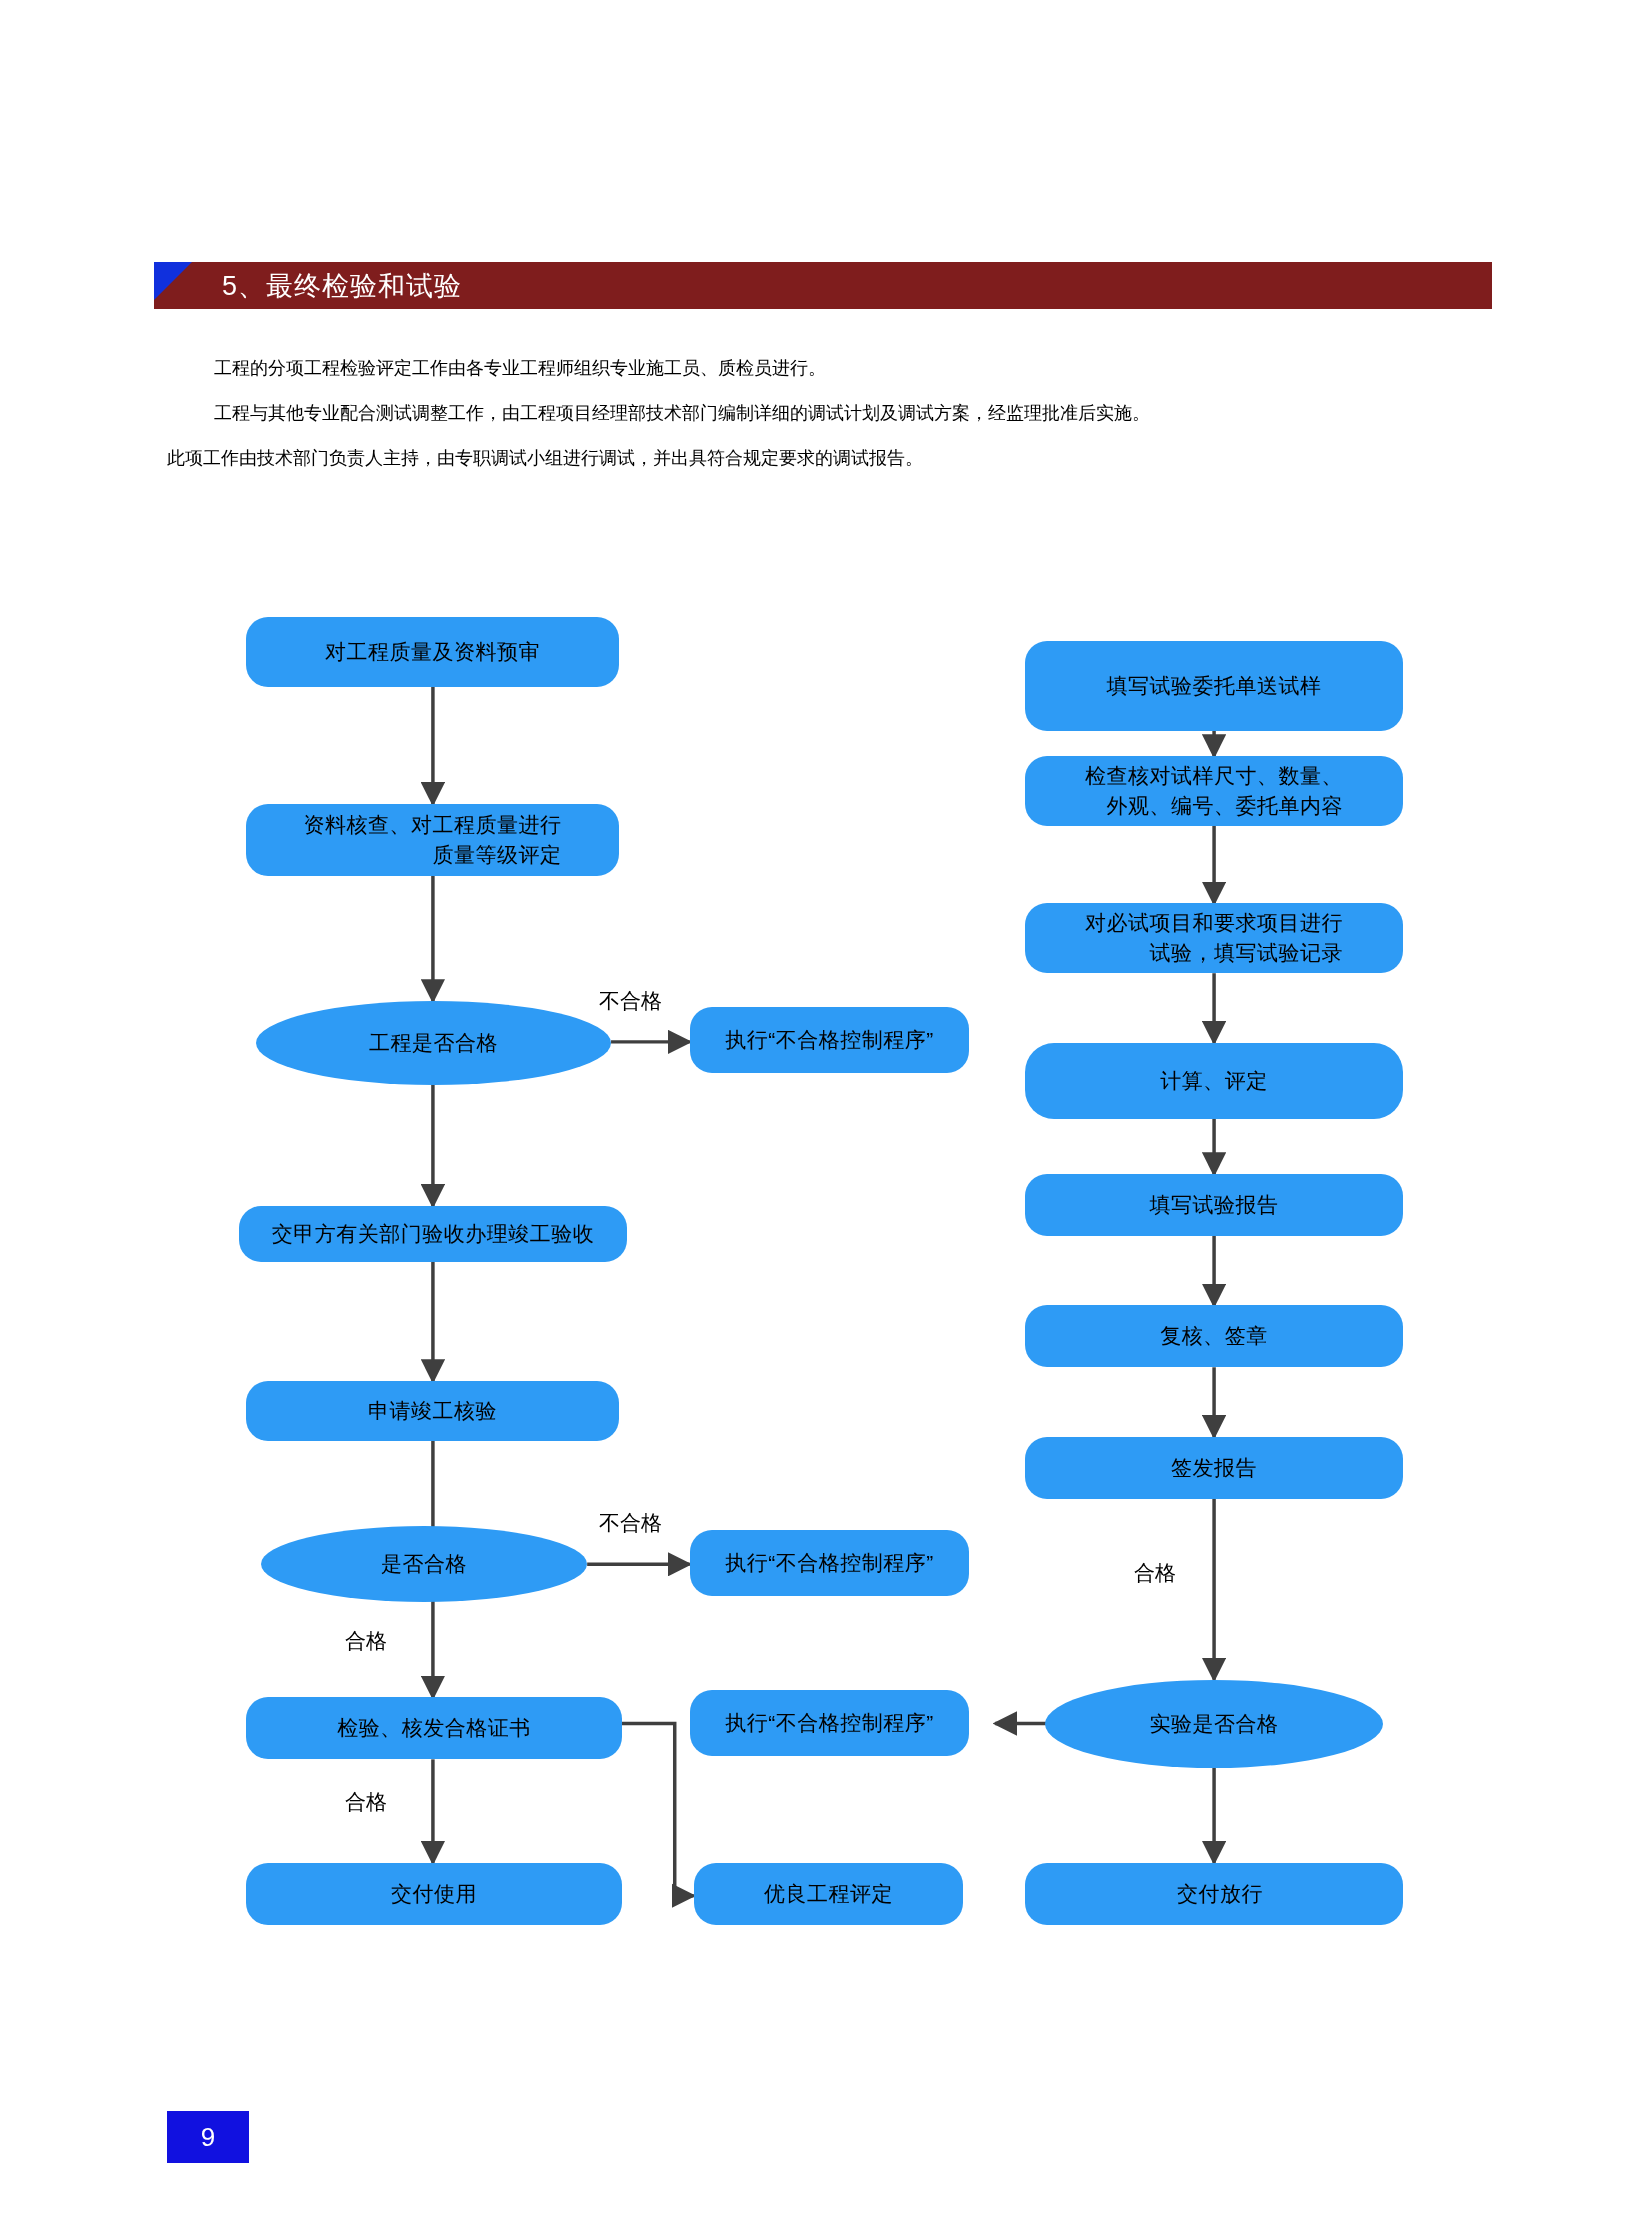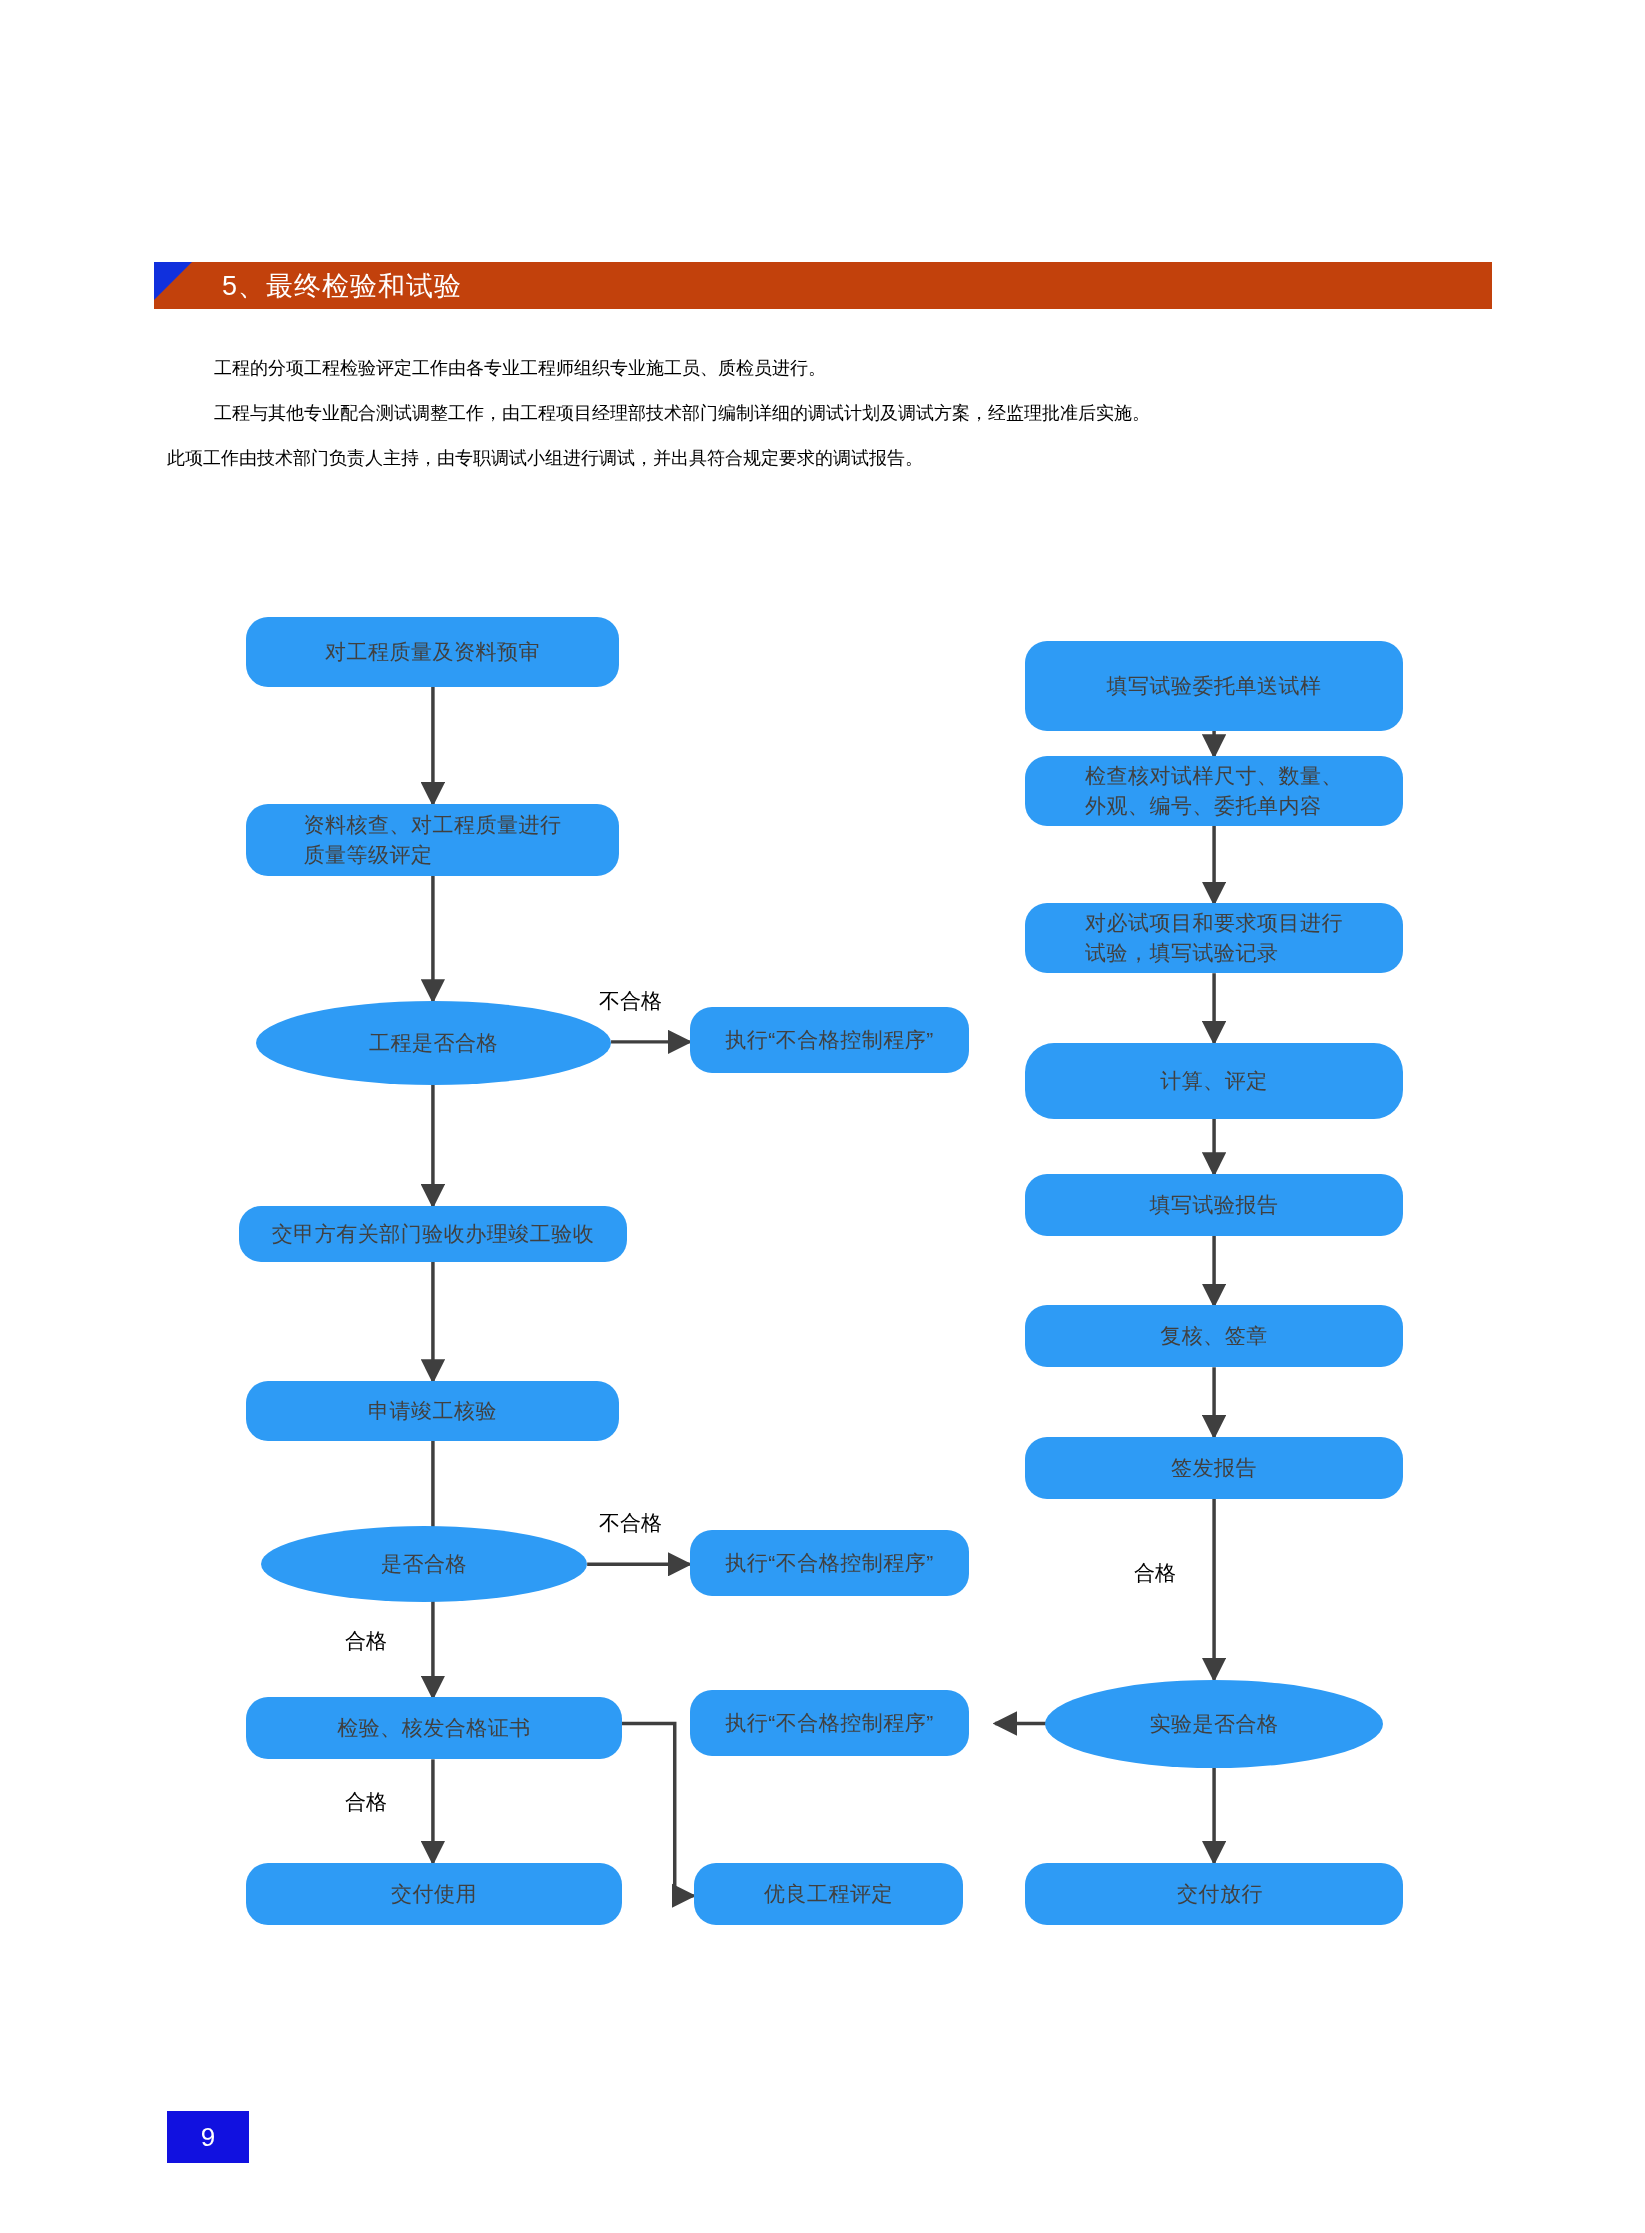--- a/index.html
+++ b/index.html
@@ -15,21 +15,21 @@
     overflow: hidden;
   }
 
   
   #section-header {
     position: absolute;
     left: 154px;
     top: 262px;
     width: 1338px;
     height: 47px;
-    background: #c2410c;
+    background: #7f1d1d;
     box-sizing: border-box;
   }
   #section-header .corner-triangle {
     position: absolute;
     left: 0;
     top: 0;
     width: 0;
     height: 0;
     border-top: 38px solid #1030dd;
     border-right: 38px solid transparent;
@@ -77,22 +77,22 @@
     left: 0;
     top: 0;
   }
 
   .node {
     position: absolute;
     box-sizing: border-box;
     display: flex;
     align-items: center;
     justify-content: center;
-    text-align: left;
-    color: #404040;
+    text-align: right;
+    color: #000000;
     font-size: 21px;
     line-height: 30px;
     background: #2e9bf5;
     letter-spacing: 0.5px;
   }
   .node.process {
     border-radius: 22px;
   }
   .node.decision {
     border-radius: 50%;

